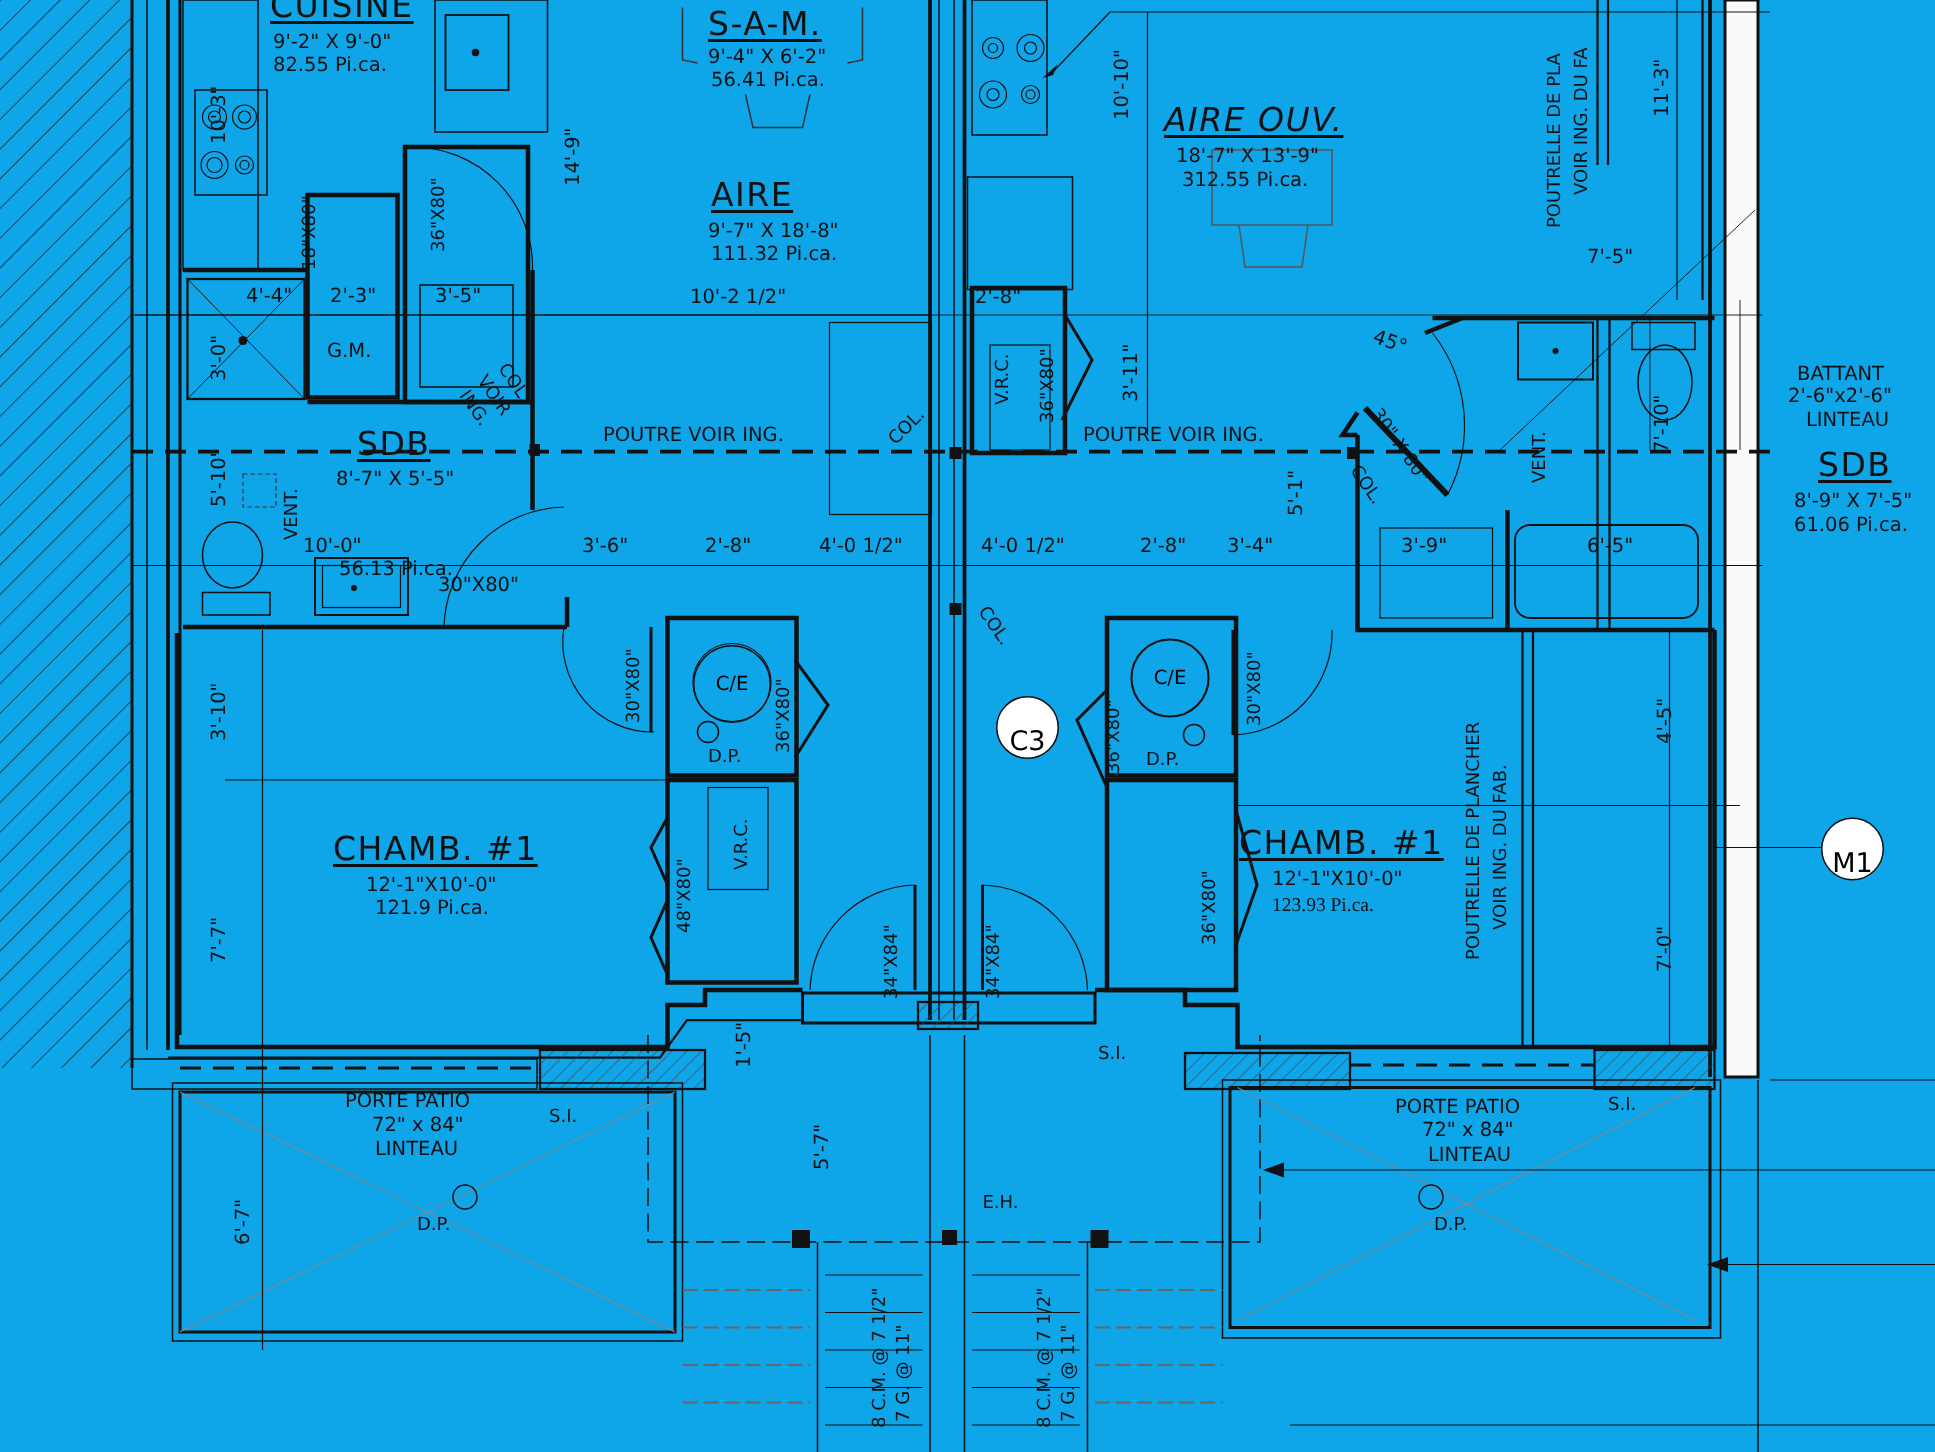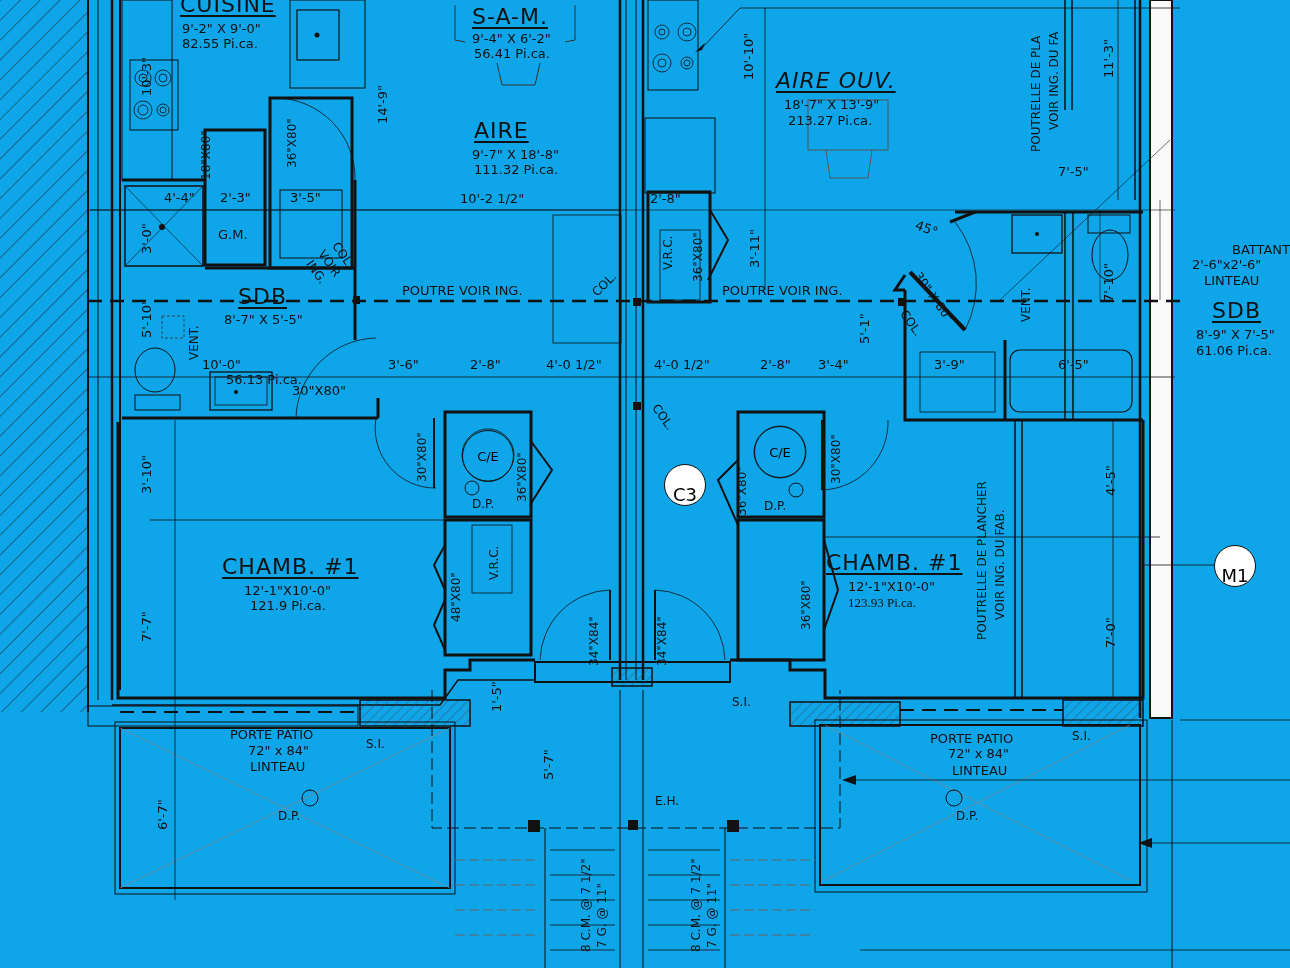--- a/index.html
+++ b/index.html
@@ -266,21 +266,21 @@
 <div class="lbl rdim" style="left:472px;top:32px;">9'-4" X 6'-2"</div>
 <div class="lbl rdim" style="left:474px;top:47px;">56.41 Pi.ca.</div>
 
 <div class="lbl room" style="left:474px;top:120px;">AIRE</div>
 <div class="lbl rdim" style="left:472px;top:148px;">9'-7" X 18'-8"</div>
 <div class="lbl rdim" style="left:474px;top:163px;text-align:right;">111.32 Pi.ca.</div>
 <div class="lbl dim" style="left:460px;top:192px;">10'-2 1/2"</div>
 
 <div class="lbl room" style="left:776px;top:70px;font-style:italic;">AIRE OUV.</div>
 <div class="lbl rdim" style="left:784px;top:98px;">18'-7" X 13'-9"</div>
-<div class="lbl rdim" style="left:788px;top:114px;">213.27 Pi.ca.</div>
+<div class="lbl rdim" style="left:788px;top:114px;">312.55 Pi.ca.</div>
 
 <div class="lbl room" style="left:238px;top:286px;">SDB</div>
 <div class="lbl rdim" style="left:224px;top:313px;">8'-7" X 5'-5"</div>
 <div class="lbl rdim" style="left:226px;top:328px;margin-top:45px;">56.13 Pi.ca.</div>
 
 <div class="lbl room" style="left:1212px;top:300px;">SDB</div>
 <div class="lbl rdim" style="left:1196px;top:328px;">8'-9" X 7'-5"</div>
 <div class="lbl rdim" style="left:1196px;top:344px;">61.06 Pi.ca.</div>
 
 <div class="lbl room" style="left:222px;top:556px;">CHAMB. #1</div>
@@ -360,21 +360,21 @@
 <div class="circ" style="left:754px;top:426px;width:50px;height:50px;">
       <span>C/E</span>
     </div>
 <div class="lbl sm" style="left:764px;top:500px;">D.P.</div>
 
 <div class="lbl sm v" style="left:1030px;top:152px;">POUTRELLE DE PLA</div>
 <div class="lbl sm v" style="left:1048px;top:130px;">VOIR ING. DU FA</div>
 <div class="lbl sm v" style="left:976px;top:640px;">POUTRELLE DE PLANCHER</div>
 <div class="lbl sm v" style="left:994px;top:620px;">VOIR ING. DU FAB.</div>
 
-<div class="lbl note" style="left:1198px;top:243px;margin-left:34px;">BATTANT</div>
+<div class="lbl note" style="left:1198px;top:243px;">BATTANT</div>
 <div class="lbl note" style="left:1192px;top:258px;">2'-6"x2'-6"</div>
 <div class="lbl note" style="left:1204px;top:274px;">LINTEAU</div>
 
 <div class="lbl note" style="left:230px;top:728px;">PORTE PATIO</div>
 <div class="lbl note" style="left:248px;top:744px;">72" x 84"</div>
 <div class="lbl note" style="left:250px;top:760px;">LINTEAU</div>
 <div class="lbl note" style="left:930px;top:732px;">PORTE PATIO</div>
 <div class="lbl note" style="left:948px;top:747px;">72" x 84"</div>
 <div class="lbl note" style="left:952px;top:764px;">LINTEAU</div>
 

